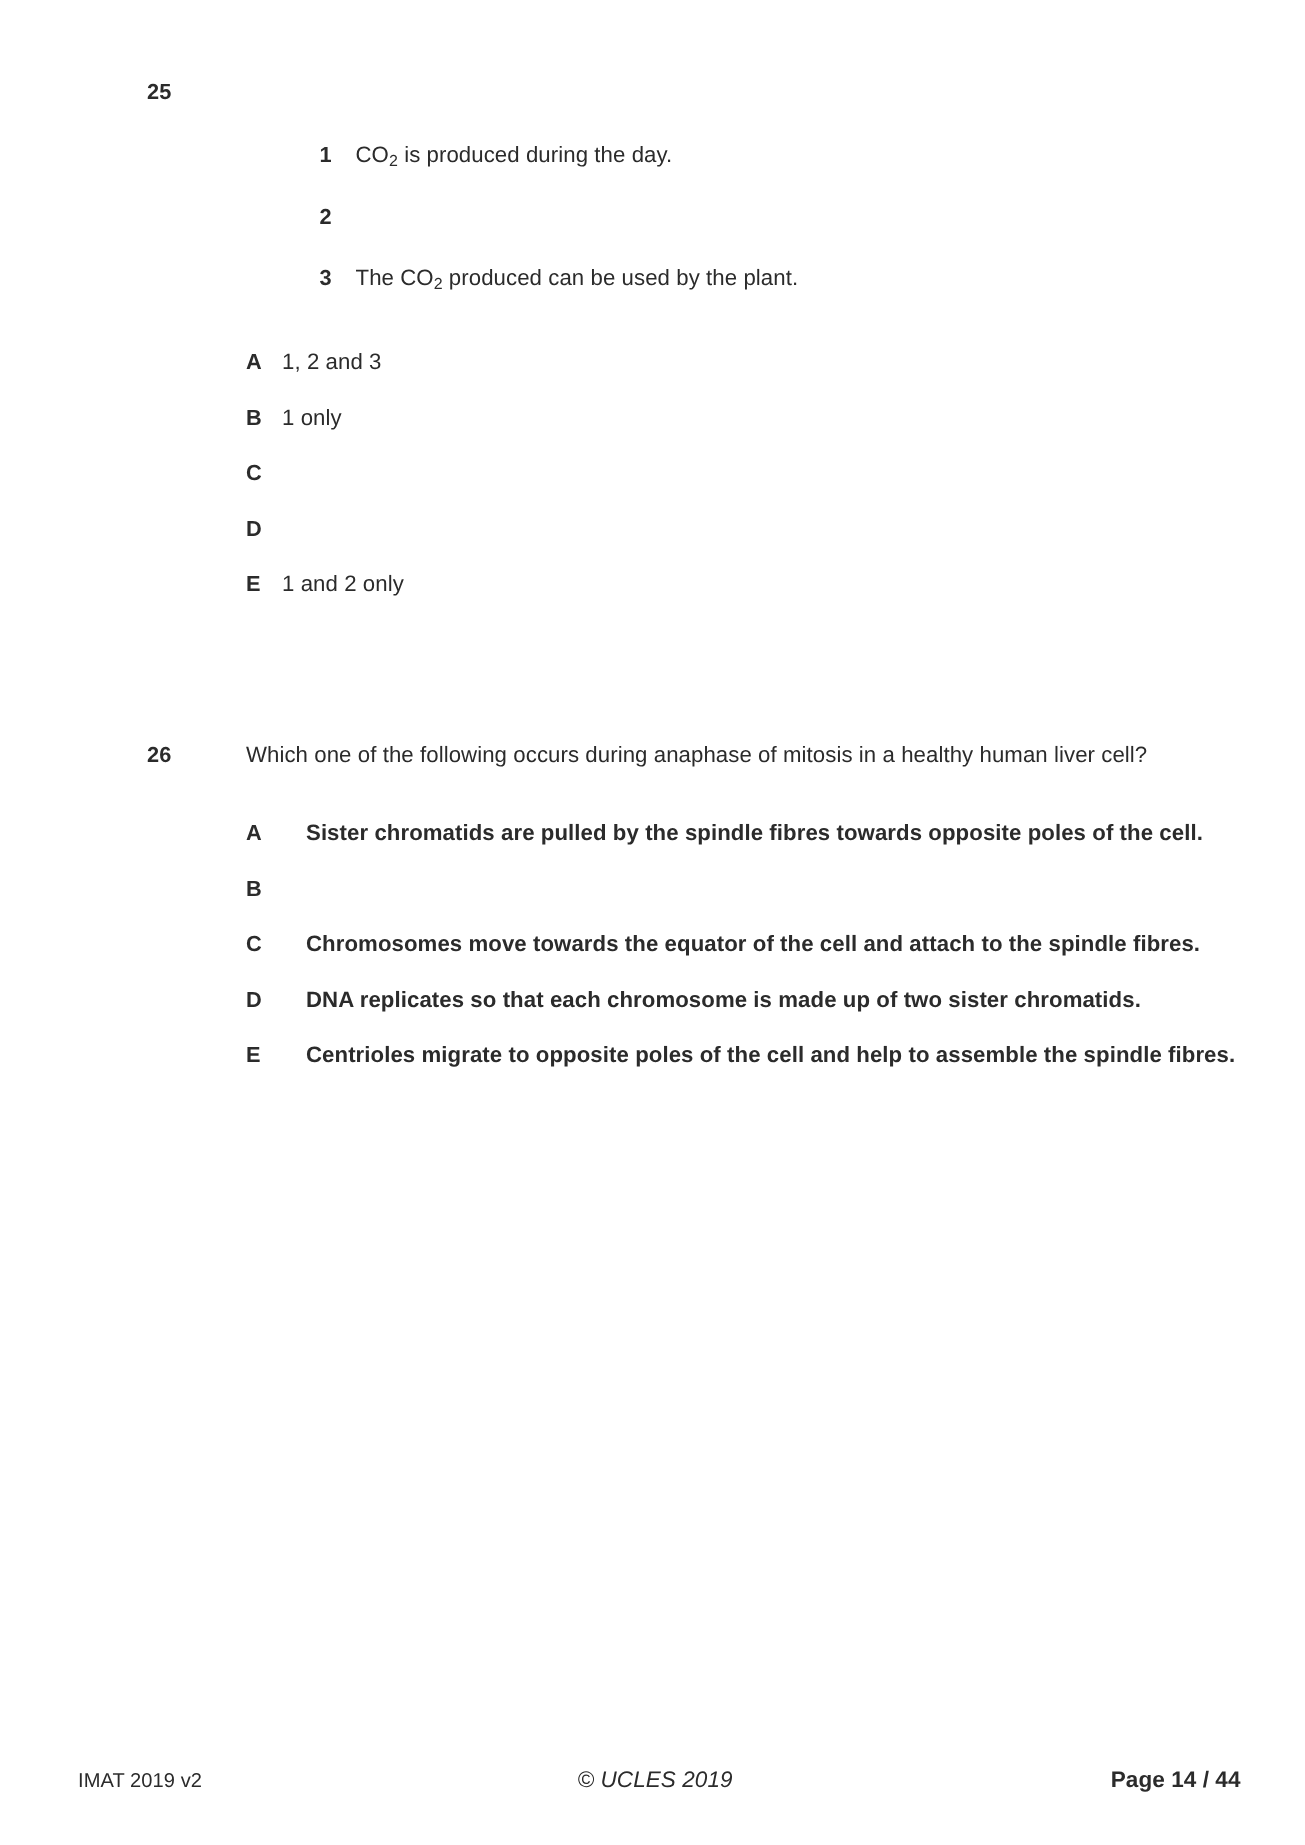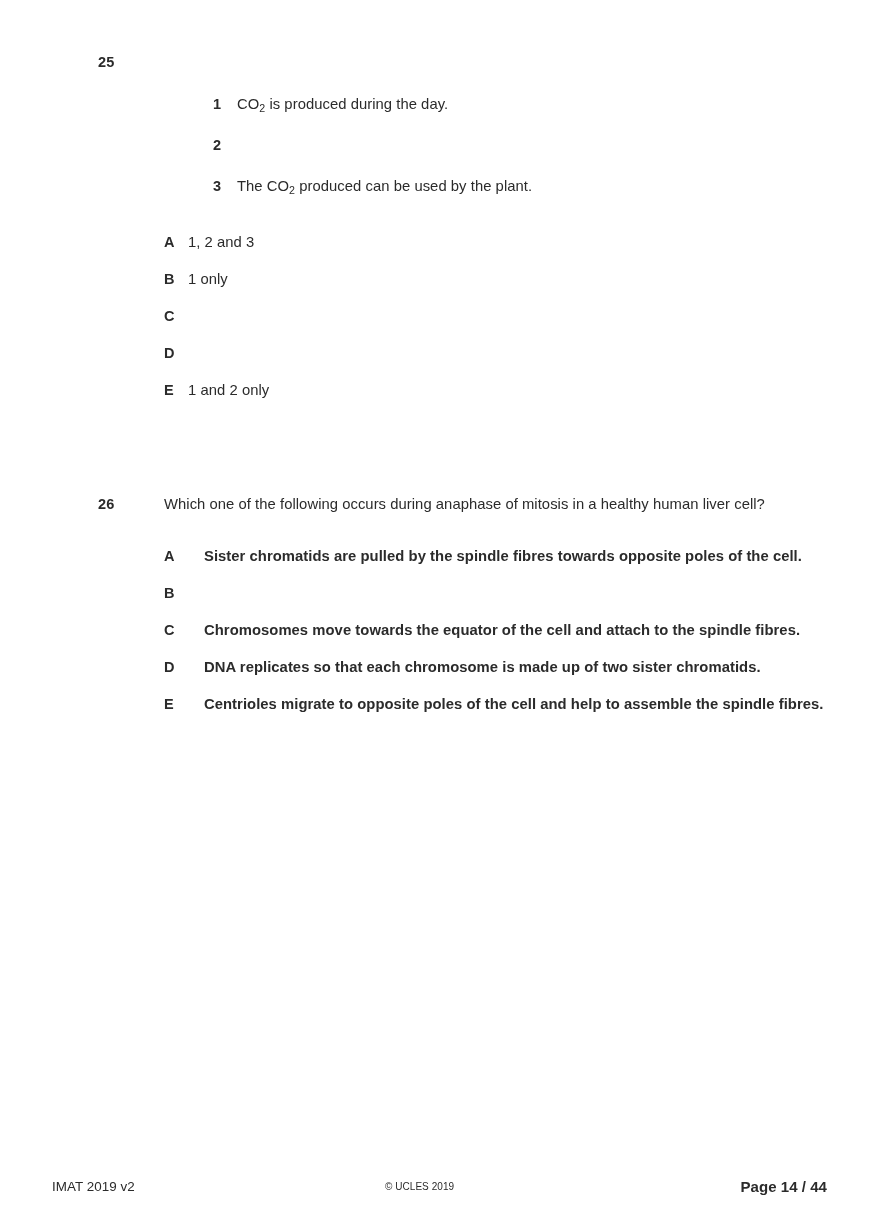--- a/index.html
+++ b/index.html
@@ -138,23 +138,24 @@
     left: 52px;
     top: 0;
     font-size: 13.4px;
     line-height: 18px;
     letter-spacing: 0.05px;
   }
   .footer-center {
     position: absolute;
     left: 385px;
     top: 0;
-    font-size: 10px;
+    font-size: 15px;
     line-height: 18px;
     letter-spacing: 0.05px;
+    font-style: italic;
   }
   .footer-right {
     position: absolute;
     right: 43px;
     top: 0;
     font-size: 15px;
     line-height: 18px;
     letter-spacing: 0.05px;
     font-weight: bold;
   }

